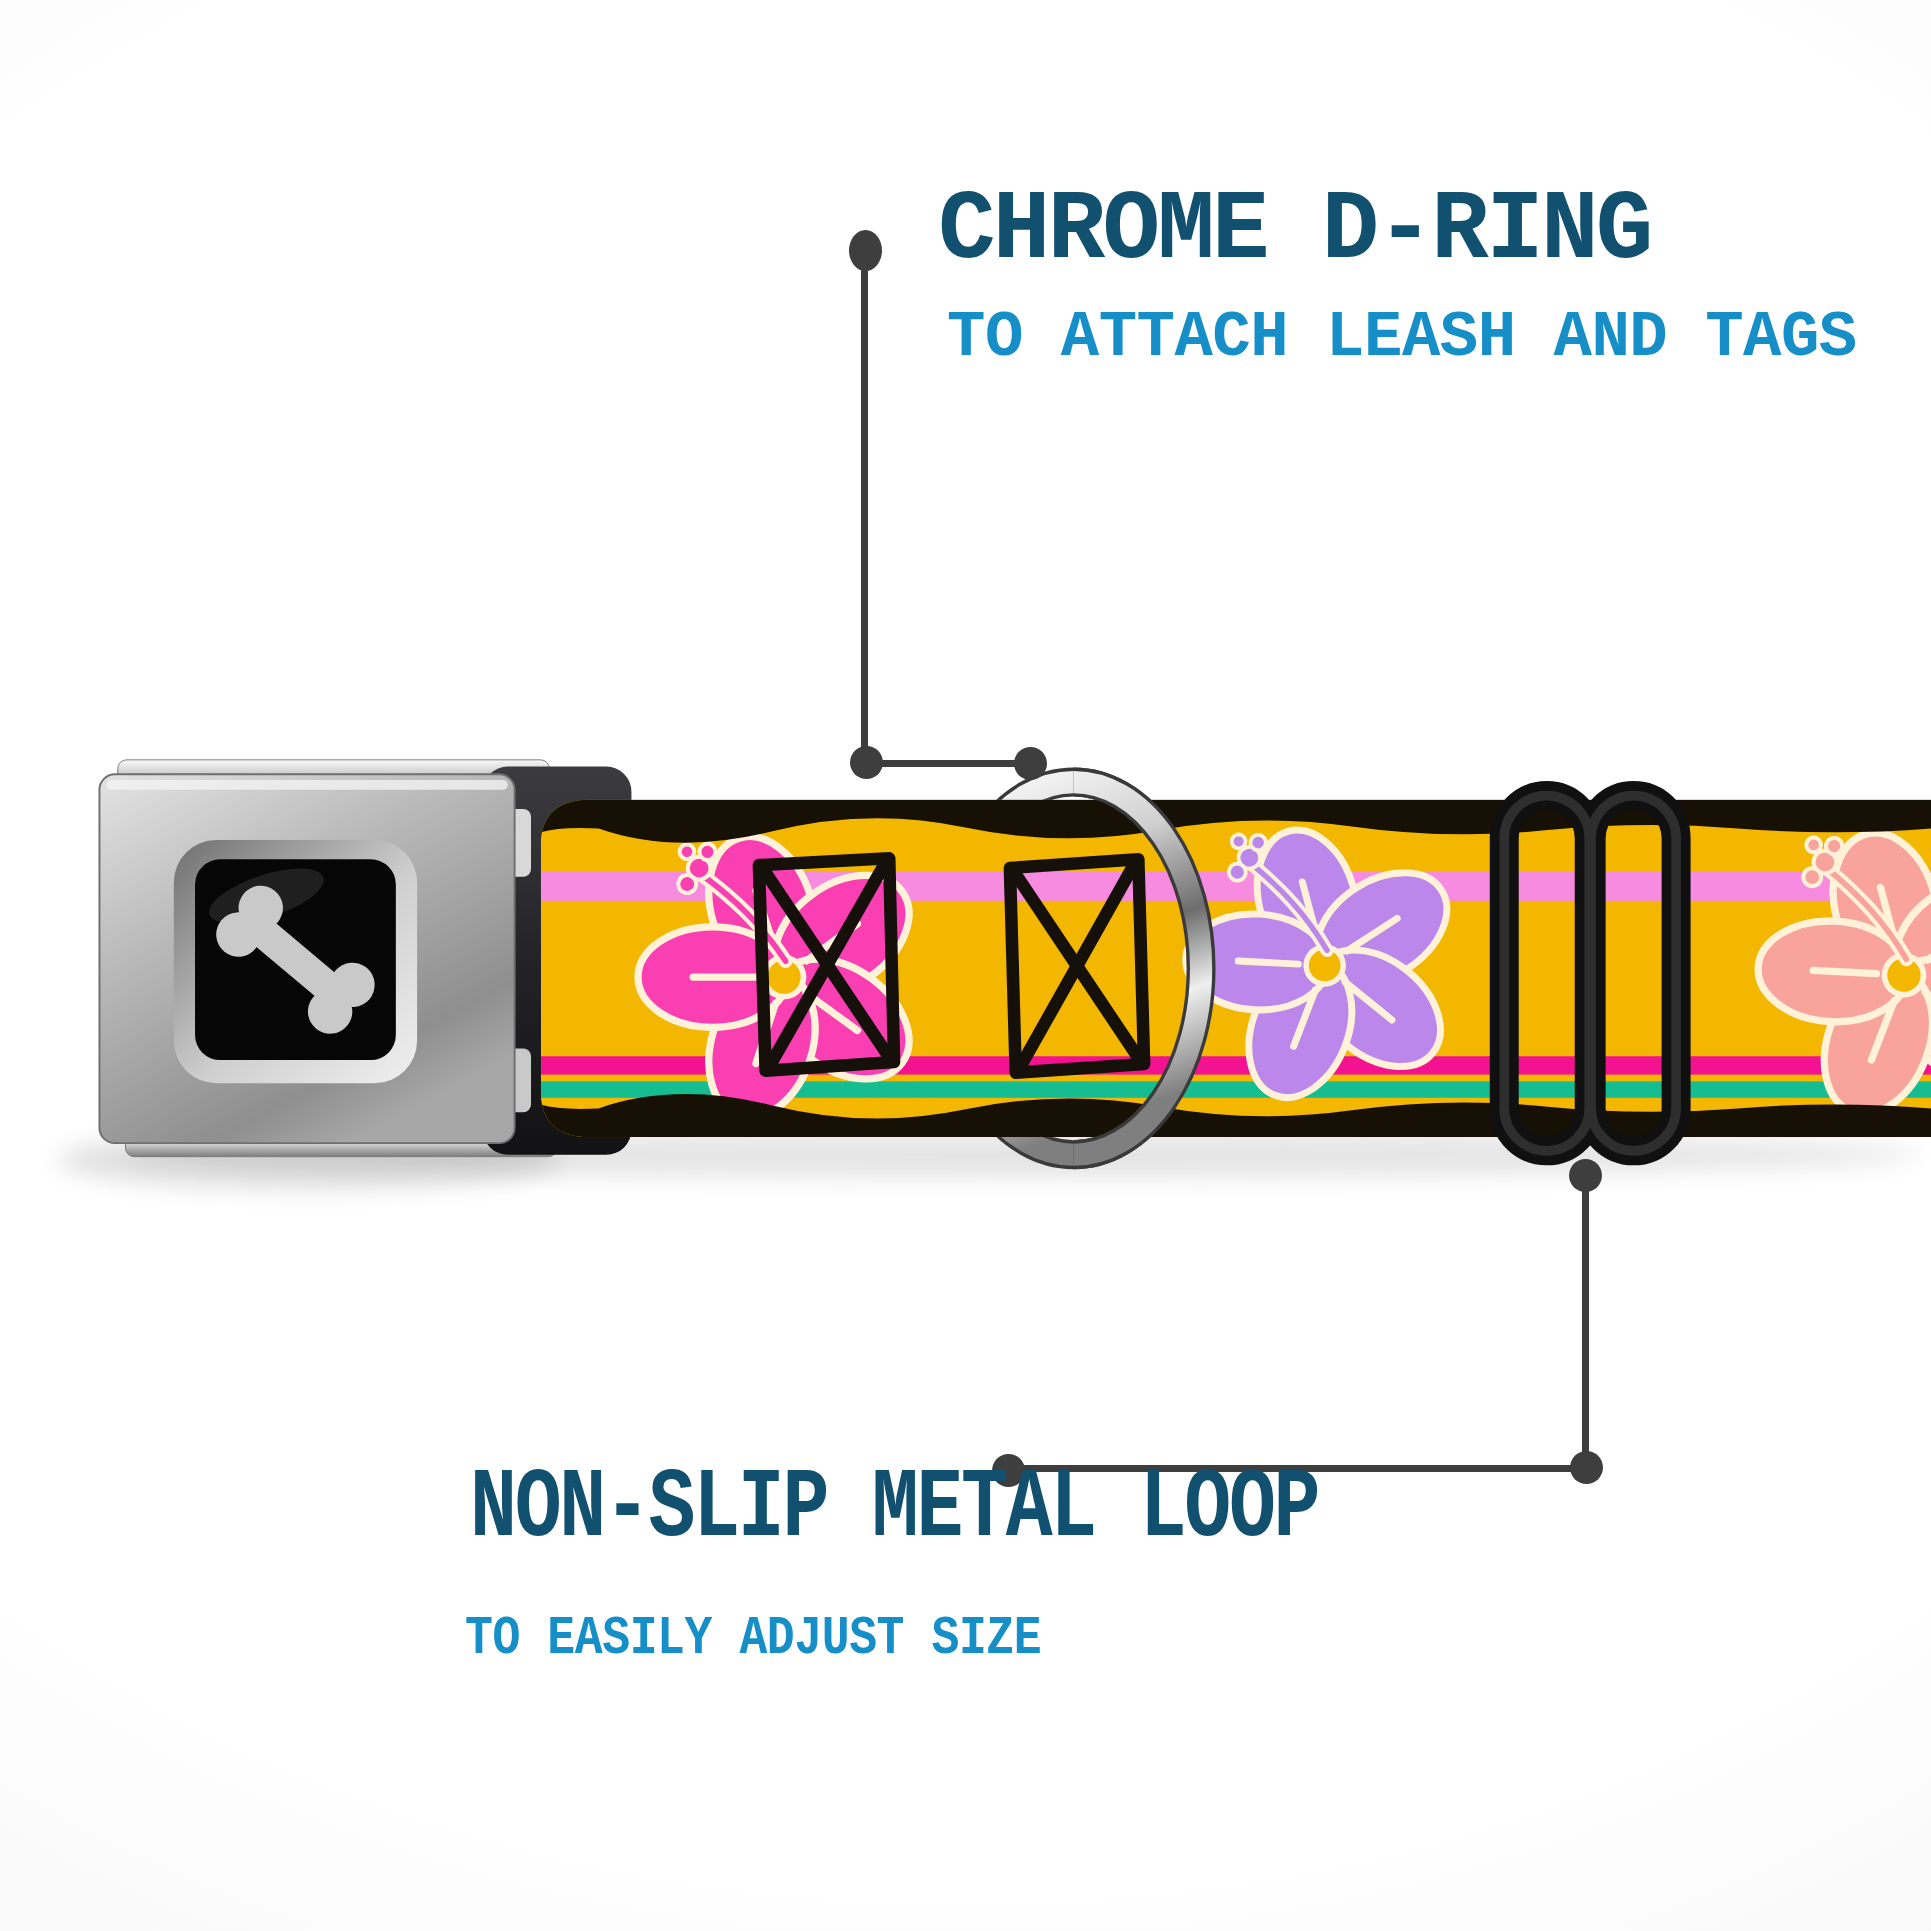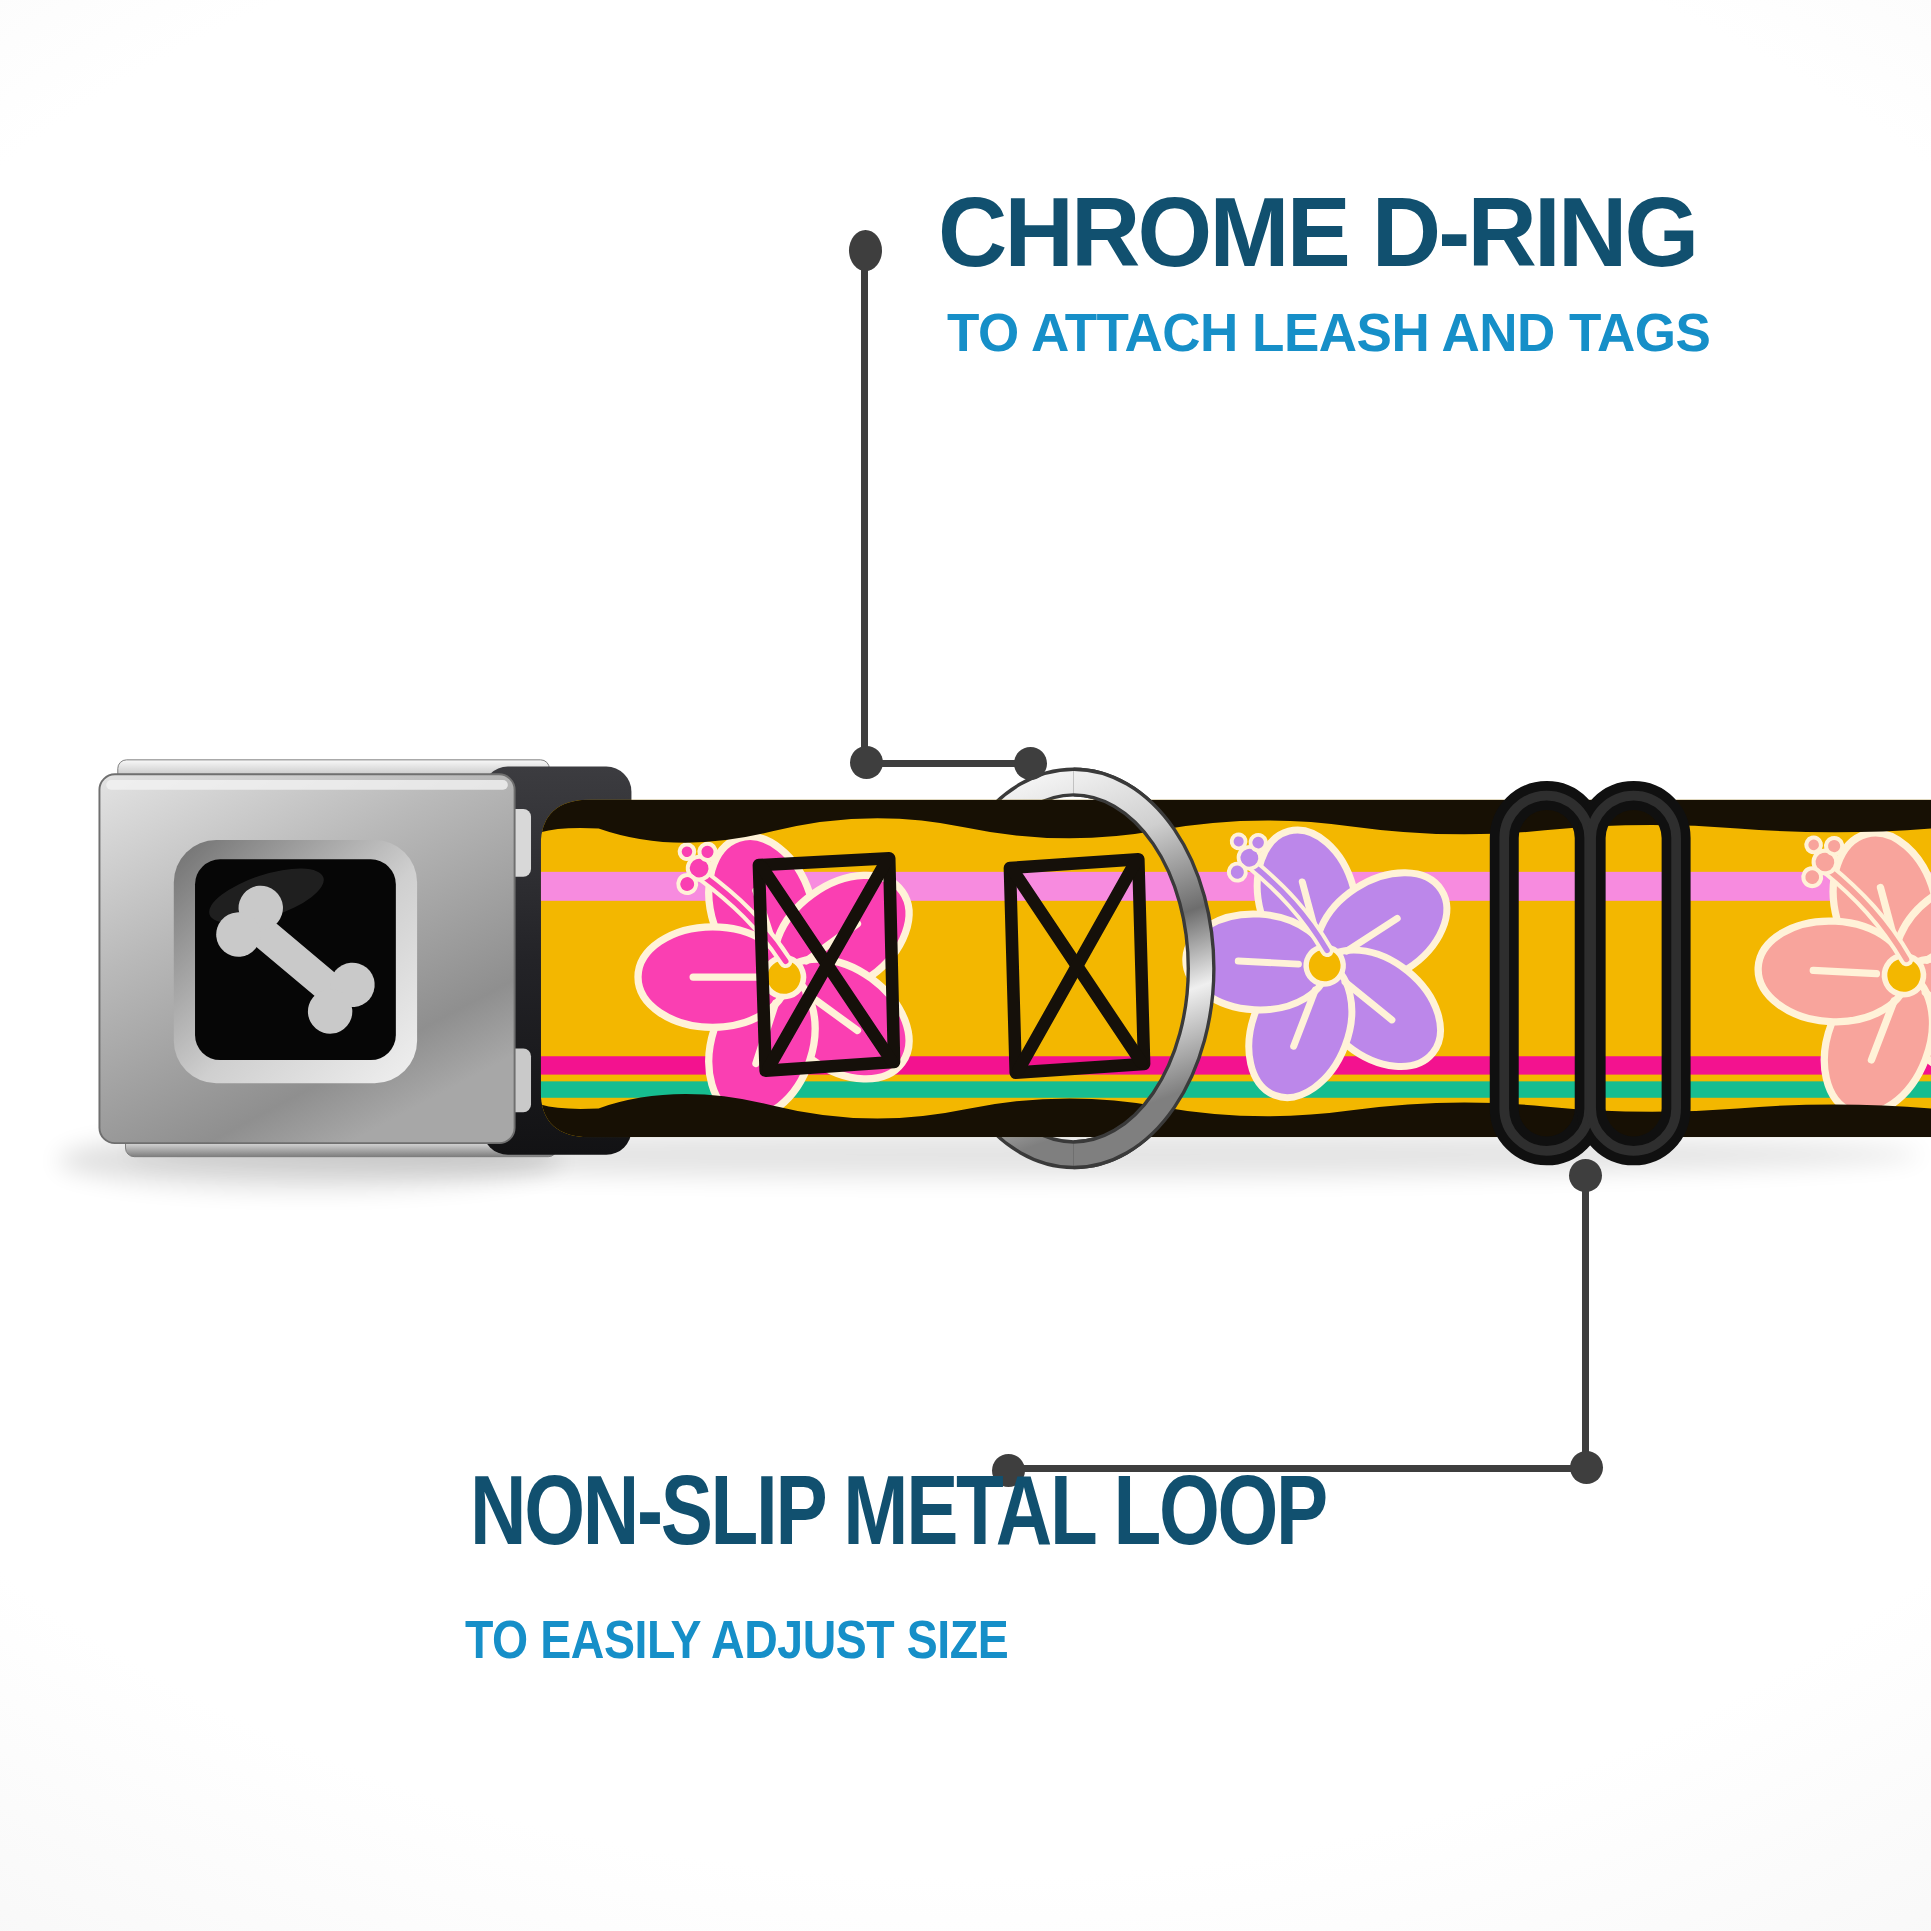--- a/index.html
+++ b/index.html
@@ -1,38 +1,38 @@
 <!DOCTYPE html>
 <html><head>
 <meta charset="utf-8">
 <style>
   html,body{margin:0;padding:0;background:#ffffff;}
   .stage{
     position:relative;
     width:1931px;height:1931px;
     overflow:hidden;
     background:radial-gradient(120% 90% at 50% 45%, #ffffff 58%, #eeeeee 100%);
-    font-family:Liberation Sans, sans-serif;
+    font-family:Liberation Mono, monospace;
   }
   .abs{position:absolute;}
   
   .dot{position:absolute;background:#3E3E3E;border-radius:50%;}
   .cline{position:absolute;background:#3E3E3E;}
   
   .callout-title{
     position:absolute;font-weight:700;color:#11506F;
     font-size:99px;line-height:1;letter-spacing:-2.9px;white-space:nowrap;
     transform-origin:left top;
   }
   .callout-sub{
     position:absolute;font-weight:700;color:#168FC8;
     line-height:1;white-space:nowrap;transform-origin:left top;
   }
   #top-title{left:938px;top:182px;transform:scaleX(.97);}
-  #top-sub{left:947px;top:306px;font-size:53px;letter-spacing:-0.5px;}
+  #top-sub{left:947px;top:306px;font-size:64px;letter-spacing:-0.5px;}
   #bottom-title{left:470px;top:1460px;transform:scaleX(.79);}
   #bottom-sub{left:465px;top:1612px;font-size:54px;letter-spacing:-0.5px;transform:scaleX(.86);}
 </style>
 </head>
 <body>
 
 <div class="stage">
 
   <svg class="abs" style="left:0;top:0" width="1931" height="1931" viewBox="0 0 2000 2000">
     <defs>

